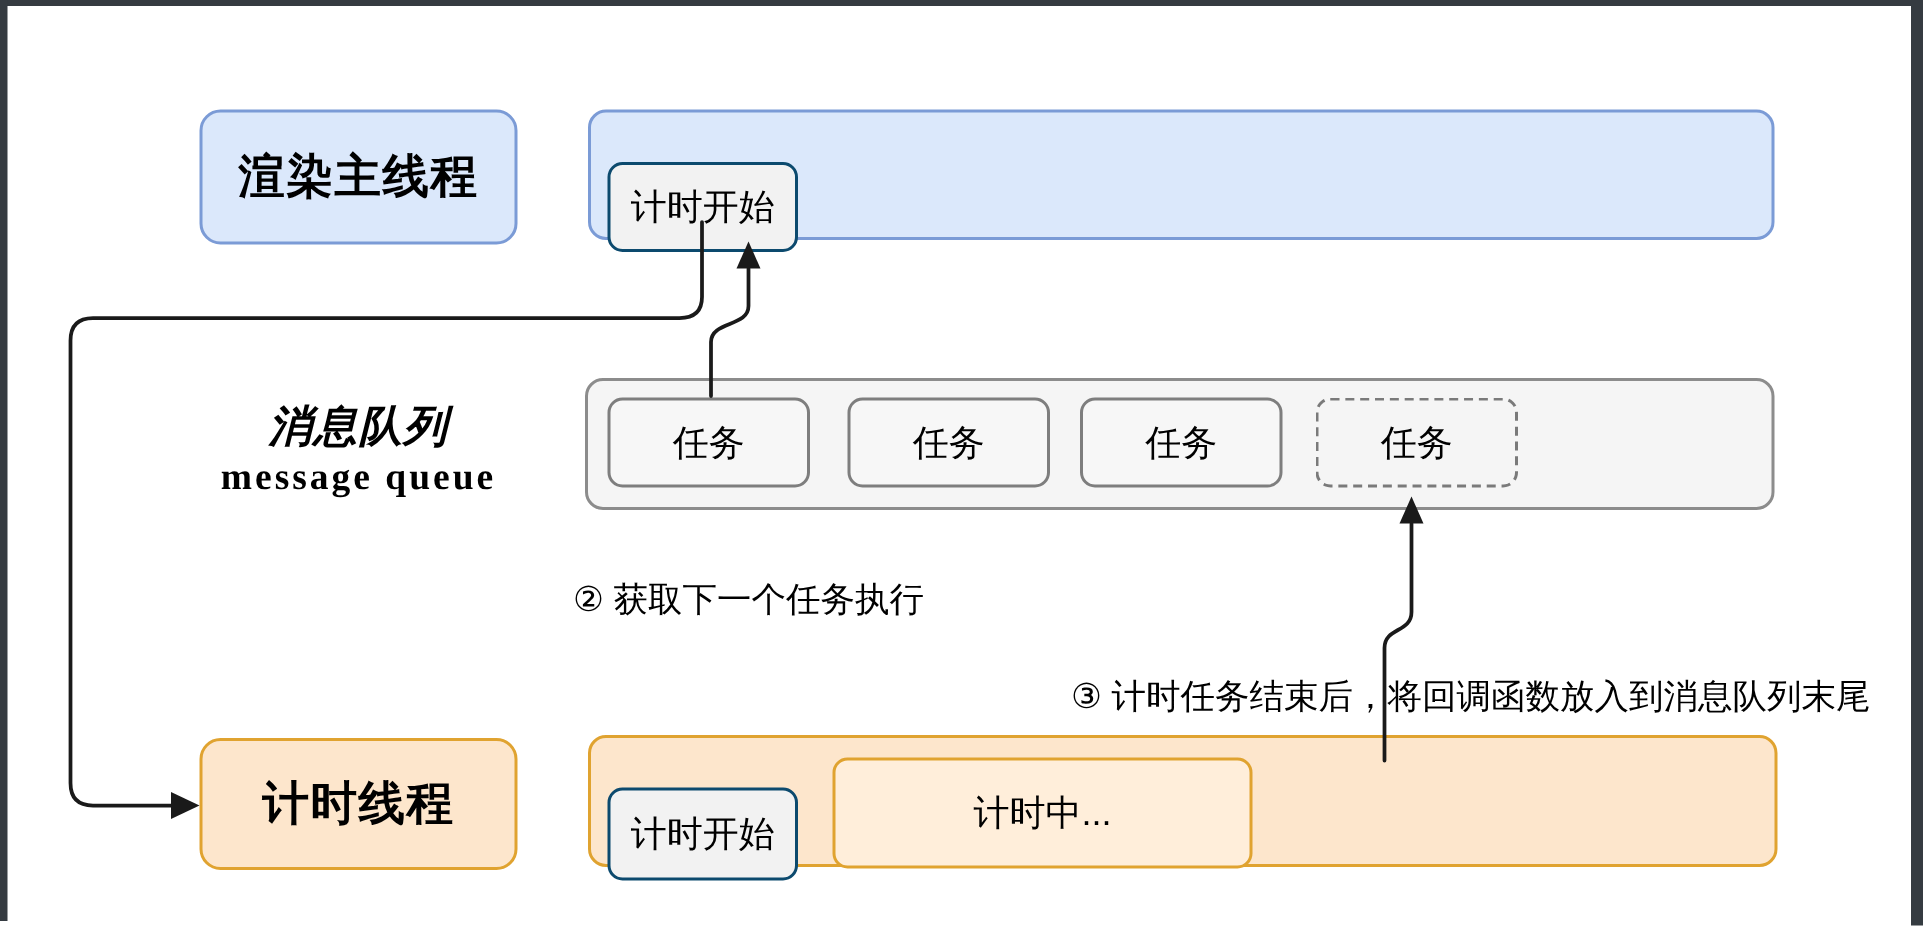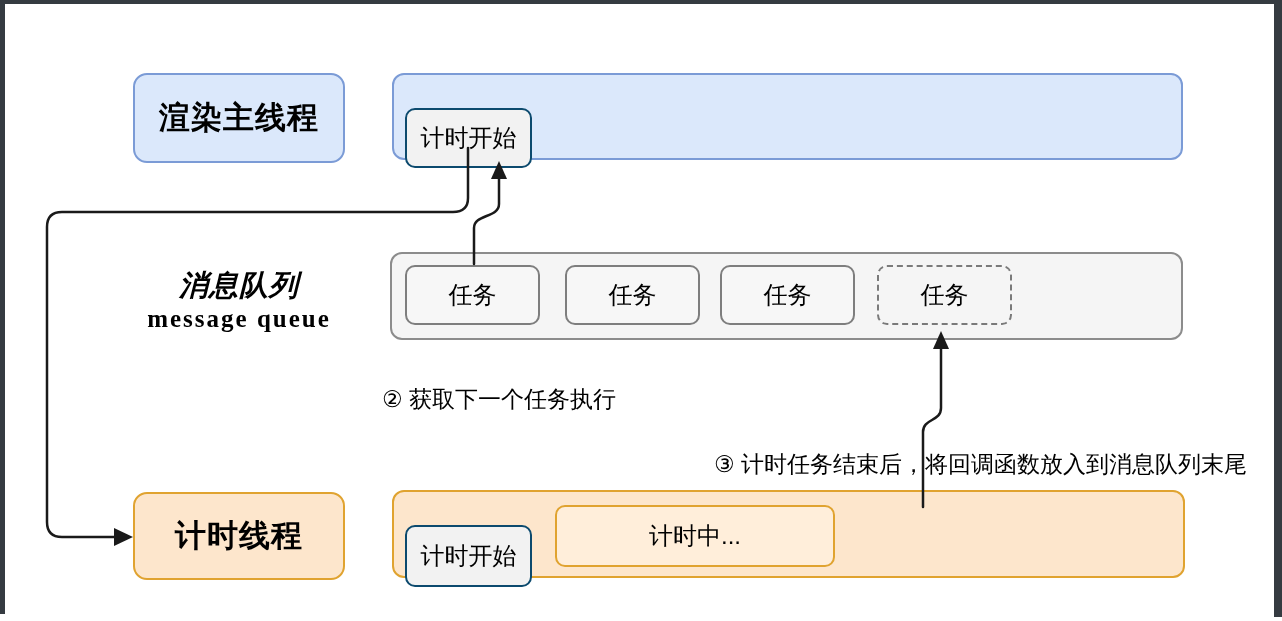--- a/index.html
+++ b/index.html
@@ -81,21 +81,21 @@
   <div class="abs annotation" style="left:382px;top:360px;margin-top:24px;">② 获取下一个任务执行</div>
 
   <div class="abs annotation" style="left:714px;top:449px;">③ 计时任务结束后，将回调函数放入到消息队列末尾</div>
 
   <div class="abs label-box label-orange" style="left:133px;top:492px;width:212px;height:88px;">计时线程</div>
 
   <div class="abs bar-orange" style="left:392px;top:490px;width:793px;height:88px;"></div>
 
   <div class="abs chip chip-gray" style="left:405px;top:505px;width:127px;height:62px;">计时开始</div>
 
-  <div class="abs chip chip-orange" style="left:555px;top:505px;width:280px;height:62px;">计时中...</div>
+  <div class="abs chip chip-orange" style="left:555px;top:505px;width:280px;height:74px;">计时中...</div>
 
 
   <svg class="arrows" viewBox="0 0 1282 621">
     <g>
       <path d="M468,148 L468,198 Q468,212 453,212 L62,212 Q47,212 47,227 L47,522 Q47,537 62,537 L116,537"></path>
       <polygon points="133,537 114,528 114,546"></polygon>
     </g>
     <g>
       <path d="M474,264 L474,228 C474,214 499,218 499,204 L499,179"></path>
       <polygon points="499,161 491,179 507,179"></polygon>

